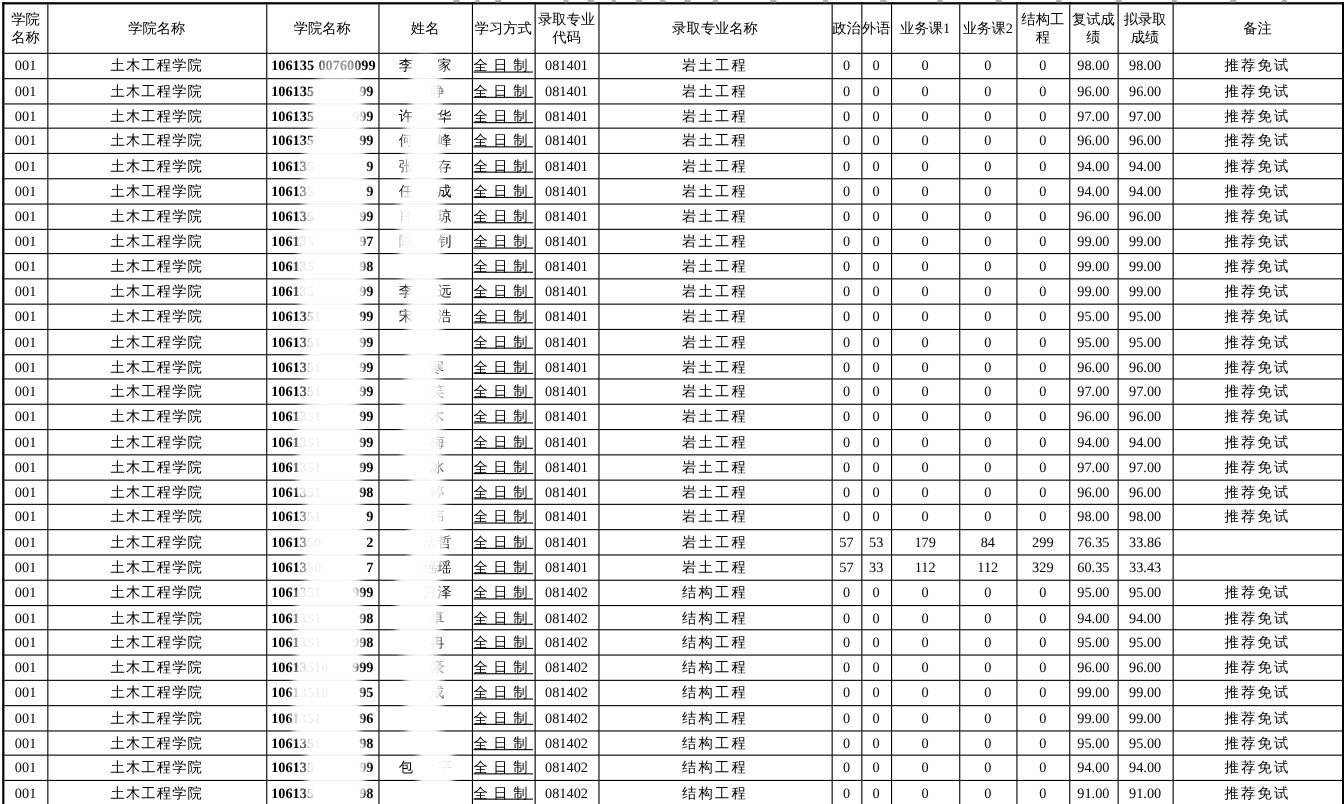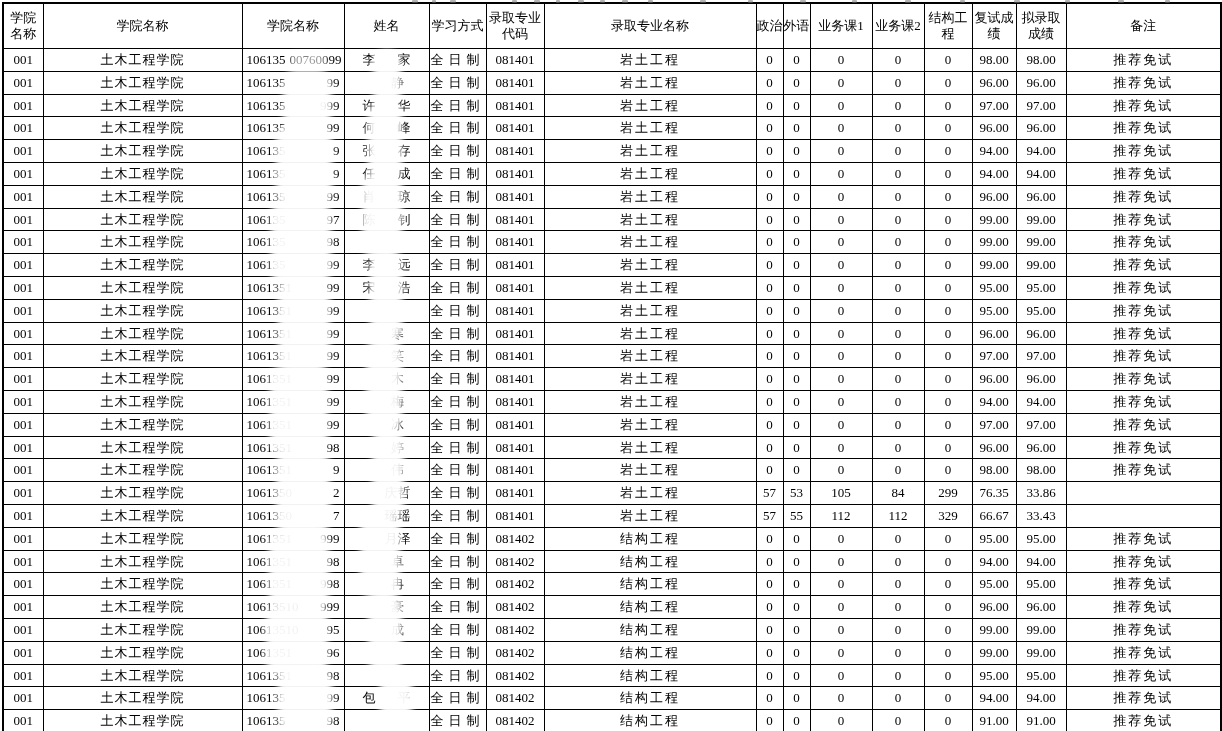--- a/index.html
+++ b/index.html
@@ -6,23 +6,23 @@
   .stage{position:relative;width:1222px;height:731px;background:#ffffff;overflow:hidden;
          font-family:"Liberation Serif","DejaVu Serif",serif;color:#000;}
   table.adm{border-collapse:collapse;table-layout:fixed;position:absolute;top:2px;left:2px;
             width:1218px;border:2px solid #000;}
   th,td{border:1px solid #000;font-size:13px;text-align:center;vertical-align:middle;
         padding:0;overflow:hidden;line-height:1.2;font-weight:normal;white-space:normal;}
   thead th{height:44px;}
   tbody td{height:21.8px;white-space:nowrap;}
   .cell-college{letter-spacing:1px;margin-top:44px;}
   .cell-major{letter-spacing:2px;margin-left:12px;}
-  .cell-mode{letter-spacing:5px;}
+  .cell-mode{letter-spacing:5px;text-decoration:underline;}
   .cell-remark{letter-spacing:2px;}
-  .exam-wrap{display:flex;justify-content:space-between;align-items:center;padding:0 4px;}
+  .exam-wrap{display:flex;justify-content:space-between;align-items:center;padding:0 4px;font-weight:bold;}
   .name-wrap{display:flex;justify-content:center;align-items:center;}
   .name-gap{display:inline-block;width:22px;height:1px;}
   .exam-gap{display:inline-block;flex:1 1 auto;min-width:4px;height:1px;}
   .smudge-seg{position:absolute;background:rgba(255,255,255,0.95);filter:blur(3px);
               border-radius:14px;pointer-events:none;}
   .smudge-light{background:rgba(255,255,255,0.6);}
   .remnant{position:absolute;top:0;height:3px;background:#777;opacity:.55;border-radius:1px;
            pointer-events:none;}
 </style>
 </head>
@@ -653,21 +653,21 @@
           <span></span>
           <span class="name-gap"></span>
           <span>庆哲</span>
         </div>
       </td>
       <td class="cell-mode">全日制</td>
       <td>081401</td>
       <td class="cell-major">岩土工程</td>
       <td>57</td>
       <td>53</td>
-      <td>105</td>
+      <td>179</td>
       <td>84</td>
       <td>299</td>
       <td>76.35</td>
       <td>33.86</td>
       <td class="cell-remark"></td>
     </tr>
 
     <tr>
       <td>001</td>
       <td class="cell-college">土木工程学院</td>
@@ -682,25 +682,25 @@
         <div class="name-wrap">
           <span></span>
           <span class="name-gap"></span>
           <span>瑶瑶</span>
         </div>
       </td>
       <td class="cell-mode">全日制</td>
       <td>081401</td>
       <td class="cell-major">岩土工程</td>
       <td>57</td>
-      <td>55</td>
+      <td>33</td>
       <td>112</td>
       <td>112</td>
       <td>329</td>
-      <td>66.67</td>
+      <td>60.35</td>
       <td>33.43</td>
       <td class="cell-remark"></td>
     </tr>
 
     <tr>
       <td>001</td>
       <td class="cell-college">土木工程学院</td>
       <td>
         <div class="exam-wrap">
           <span>1061351</span>

